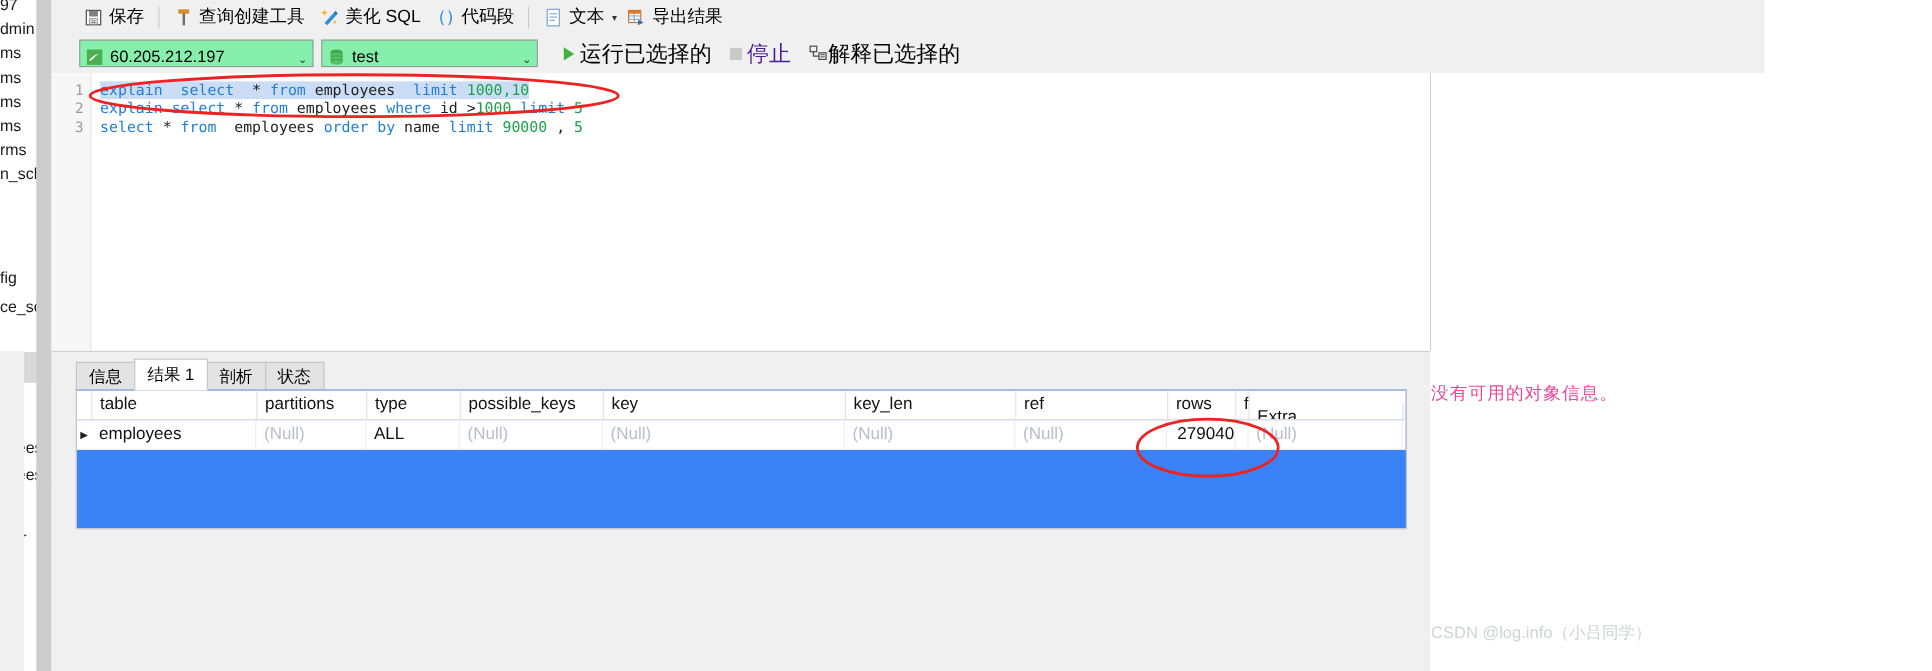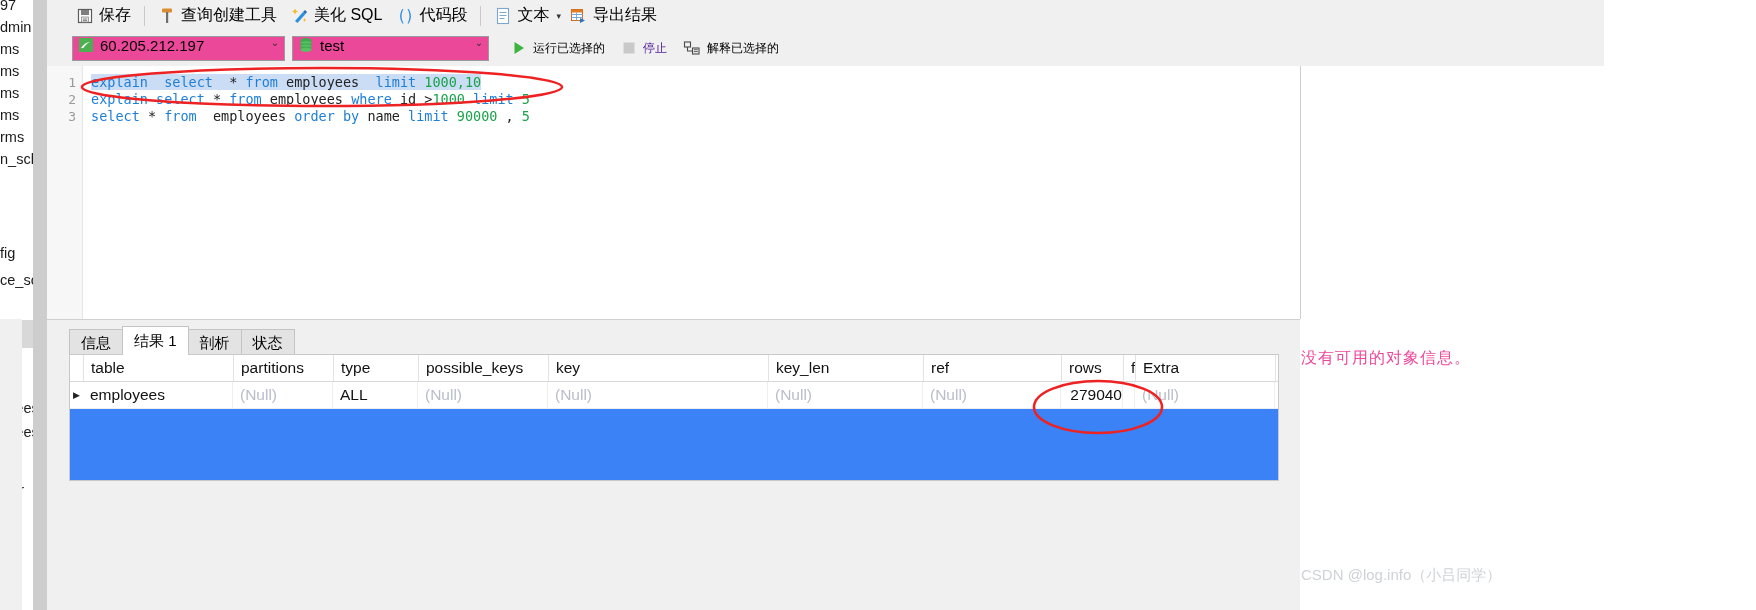--- a/index.html
+++ b/index.html
@@ -90,42 +90,42 @@
     position: absolute;
     left: 47px; top: 31px;
     width: 1709px; height: 35px;
     background: #f0f0f0;
     border-bottom: 1px solid #d6d6d6;
   }
   .conn-inner { display:flex; align-items:center; height:35px; padding-left:25px; }
   .combo {
     height: 23px;
     border: 1px solid #9a9a9a;
-    background: #ec4899;
+    background: #86efac;
     display: flex;
-    align-items: flex-start;
+    align-items: flex-end;
     padding: 0 0 0 5px;
     font-size: 15px;
     color: #000;
     position: relative;
   }
   .combo .label { margin-left: 6px; white-space: nowrap;}
   .combo .arrow {
     margin-left: auto;
     width: 18px;
     text-align: center;
     font-size: 10px;
     color: #333;
   }
   .combo-conn { width: 206px; }
   .combo-db { width: 190px; margin-left: 7px;}
   .run-btn, .stop-btn, .expl-btn {
-    display:flex; align-items:center; gap:6px;
+    display:flex; align-items:center; 
     height: 26px; padding: 0 7px;
-    font-size: 12px; white-space: nowrap; text-align: right;
+    font-size: 20px; white-space: nowrap;
   }
   .run-btn { margin-left: 13px; color:#000;}
   .stop-btn { color:#4c1d95; }
   .expl-btn { color:#000; }
 
   
   .editor {
     position: absolute;
     left: 47px; top: 66px;
     width: 1253px; height: 253px;
@@ -491,21 +491,21 @@
           <div class="row-marker-head"></div>
           <div class="gh-cell" style="width: 150px; flex: 0 0 150px;">table</div>
           <div class="gh-cell" style="width: 100px; flex: 0 0 100px;">partitions</div>
           <div class="gh-cell" style="width: 85px; flex: 0 0 85px;">type</div>
           <div class="gh-cell" style="width: 130px; flex: 0 0 130px;">possible_keys</div>
           <div class="gh-cell" style="width: 220px; flex: 0 0 220px;">key</div>
           <div class="gh-cell" style="width: 155px; flex: 0 0 155px;">key_len</div>
           <div class="gh-cell" style="width: 138px; flex: 0 0 138px;">ref</div>
           <div class="gh-cell" style="width: 62px; flex: 0 0 62px;">rows</div>
           <div class="gh-cell" style="width: 12px; flex: 0 0 12px;">f</div>
-          <div class="gh-cell" style="width: 140px; flex: 0 0 140px;">Extra</div>
+          <div class="gh-cell" style="width: 140px; flex: 0 0 140px; margin-top: 12px;">Extra</div>
         </div>
       <div id="grid-body">
           <div class="grid-row">
             <div class="row-marker">▶</div>
             <div class="gr-cell" style="width: 150px; flex: 0 0 150px;">employees</div>
             <div class="gr-cell null" style="width: 100px; flex: 0 0 100px;">(Null)</div>
             <div class="gr-cell" style="width: 85px; flex: 0 0 85px;">ALL</div>
             <div class="gr-cell null" style="width: 130px; flex: 0 0 130px;">(Null)</div>
             <div class="gr-cell null" style="width: 220px; flex: 0 0 220px;">(Null)</div>
             <div class="gr-cell null" style="width: 155px; flex: 0 0 155px;">(Null)</div>

